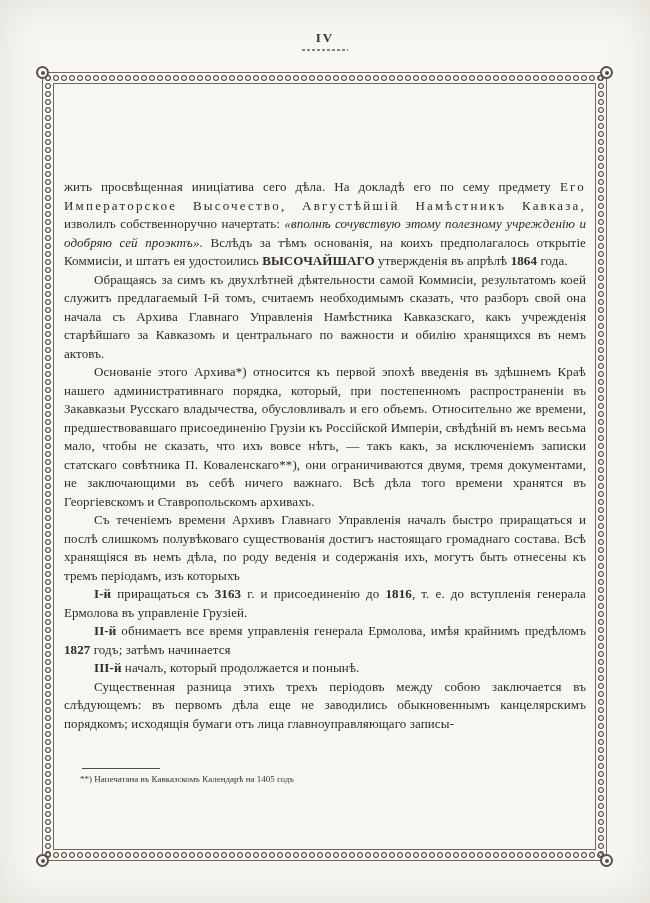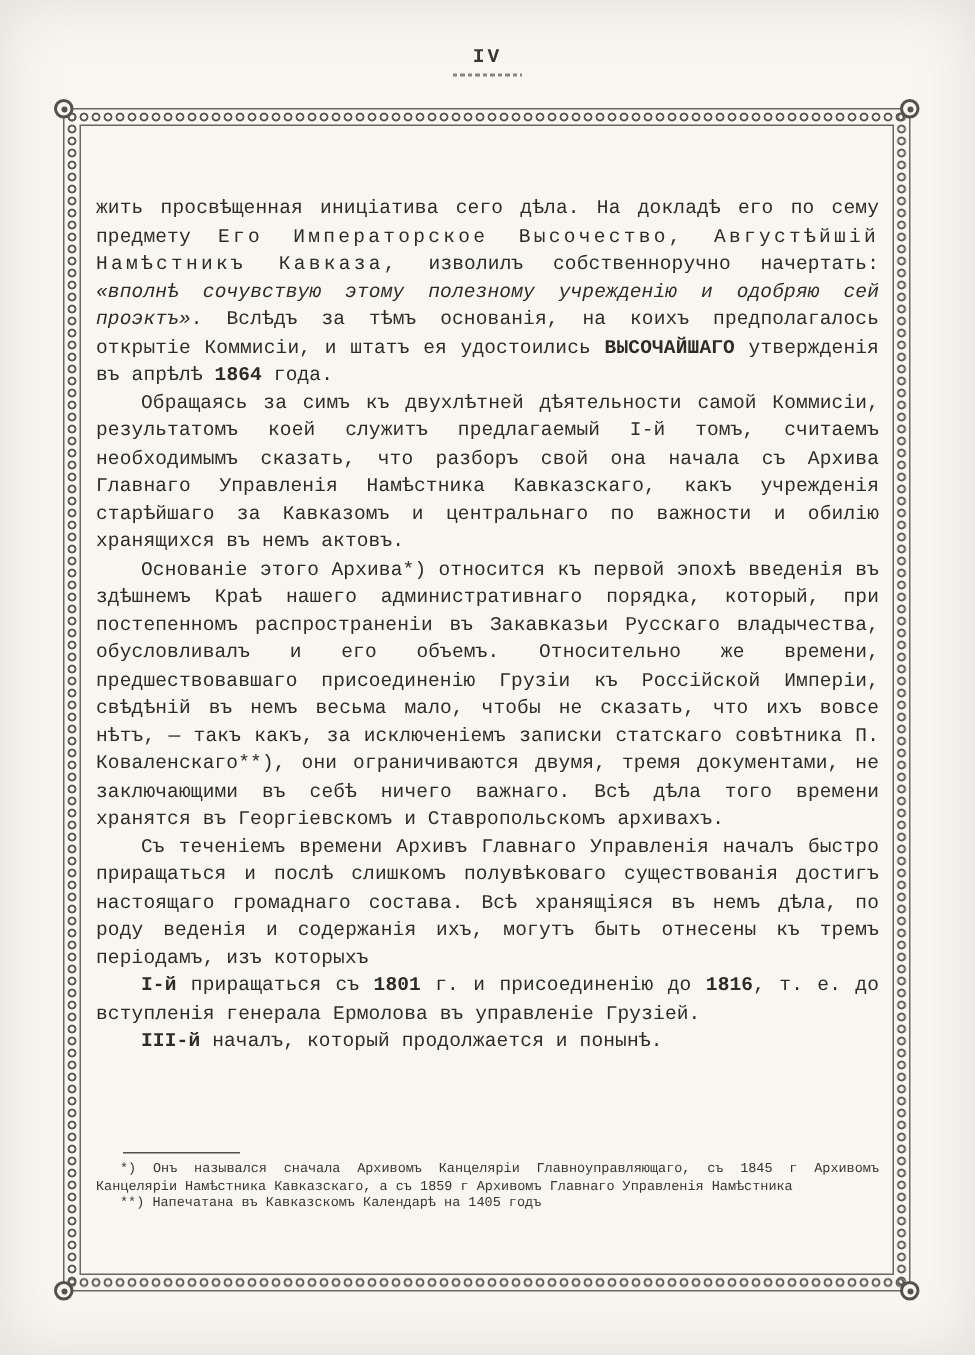--- a/index.html
+++ b/index.html
@@ -8,21 +8,21 @@
     background: #e9e7e2;
   }
   .page {
     position: relative;
     width: 650px;
     height: 903px;
     margin: 0 auto;
     background: #f7f6f1;
     box-shadow: inset 0 0 40px rgba(120,115,100,0.18);
     overflow: hidden;
-    font-family: Liberation Mono, monospace;
+    font-family: Liberation Serif, serif;
     color: #2f2b27;
   }
   .page-number {
     position: absolute;
     top: 30px;
     left: 0;
     width: 100%;
     text-align: center;
     font-size: 13px;
     font-weight: bold;
@@ -109,21 +109,21 @@
     width: 522px;
     font-size: 13px;
     line-height: 18.5px;
     text-align: justify;
     letter-spacing: 0.1px;
   }
   .para {
     margin: 0;
     text-indent: 30px;
   }
-  .para.no-indent { text-indent: 0; }
+  .para.no-indent { text-indent: 0; margin-top: 48px; }
   .seg-spaced {
     letter-spacing: 2.2px;
   }
   .seg-italic {
     font-style: italic;
   }
   .seg-bold {
     font-weight: bold;
   }
   
@@ -171,27 +171,28 @@
   <div class="text-block">
 
     <p class="para no-indent"><span>жить просвѣщенная иниціатива сего дѣла. На докладѣ его по сему предмету </span><span class="seg-spaced">Его Императорское Высочество, Августѣйшій Намѣстникъ Кавказа,</span><span> изволилъ собственноручно начертать: </span><span class="seg-italic">«вполнѣ сочувствую этому полезному учрежденію и одобряю сей проэктъ»</span><span>. Вслѣдъ за тѣмъ основанія, на коихъ предполагалось открытіе Коммисіи, и штатъ ея удостоились </span><span class="seg-bold">ВЫСОЧАЙШАГО</span><span> утвержденія въ апрѣлѣ </span><span class="seg-bold">1864</span><span> года.</span></p>
 
     <p class="para">Обращаясь за симъ къ двухлѣтней дѣятельности самой Коммисіи, результатомъ коей служитъ предлагаемый I-й томъ, считаемъ необходимымъ сказать, что разборъ свой она начала съ Архива Главнаго Управленія Намѣстника Кавказскаго, какъ учрежденія старѣйшаго за Кавказомъ и центральнаго по важности и обилію хранящихся въ немъ актовъ.</p>
 
     <p class="para">Основаніе этого Архива*) относится къ первой эпохѣ введенія въ здѣшнемъ Краѣ нашего административнаго порядка, который, при постепенномъ распространеніи въ Закавказьи Русскаго владычества, обусловливалъ и его объемъ. Относительно же времени, предшествовавшаго присоединенію Грузіи къ Россійской Имперіи, свѣдѣній въ немъ весьма мало, чтобы не сказать, что ихъ вовсе нѣтъ, — такъ какъ, за исключеніемъ записки статскаго совѣтника П. Коваленскаго**), они ограничиваются двумя, тремя документами, не заключающими въ себѣ ничего важнаго. Всѣ дѣла того времени хранятся въ Георгіевскомъ и Ставропольскомъ архивахъ.</p>
 
     <p class="para">Съ теченіемъ времени Архивъ Главнаго Управленія началъ быстро приращаться и послѣ слишкомъ полувѣковаго существованія достигъ настоящаго громаднаго состава. Всѣ хранящіяся въ немъ дѣла, по роду веденія и содержанія ихъ, могутъ быть отнесены къ тремъ періодамъ, изъ которыхъ</p>
 
-    <p class="para"><span class="seg-bold">I-й</span><span> приращаться съ </span><span class="seg-bold">1801</span><span> г. и присоединенію до </span><span class="seg-bold">1816</span><span>, т. е. до вступленія генерала Ермолова въ управленіе Грузіей.</span></p>
+    <p class="para"><span class="seg-bold">I-й</span><span> приращаться съ </span><span class="seg-bold">3163</span><span> г. и присоединенію до </span><span class="seg-bold">1816</span><span>, т. е. до вступленія генерала Ермолова въ управленіе Грузіей.</span></p>
 
+    <p class="para"><span class="seg-bold">II-й</span><span> обнимаетъ все время управленія генерала Ермолова, имѣя крайнимъ предѣломъ </span><span class="seg-bold">1827</span><span> годъ; затѣмъ начинается</span></p>
 
     <p class="para"><span class="seg-bold">III-й</span><span> началъ, который продолжается и понынѣ.</span></p>
 
+    <p class="para">Существенная разница этихъ трехъ періодовъ между собою заключается въ слѣдующемъ: въ первомъ дѣла еще не заводились обыкновеннымъ канцелярскимъ порядкомъ; исходящія бумаги отъ лица главноуправляющаго записы-</p>
 
   </div>
 
   <div class="footnotes">
     <div class="fn-rule"></div>
-    <p class="fn">*) Онъ назывался сначала Архивомъ Канцеляріи Главноуправляющаго, съ 1845 г Архивомъ Канцеляріи Намѣстника Кавказскаго, а съ 1859 г Архивомъ Главнаго Управленія Намѣстника</p>
     <p class="fn">**) Напечатана въ Кавказскомъ Календарѣ на 1405 годъ</p>
   </div>
 
 </div>
 
 </body></html>

